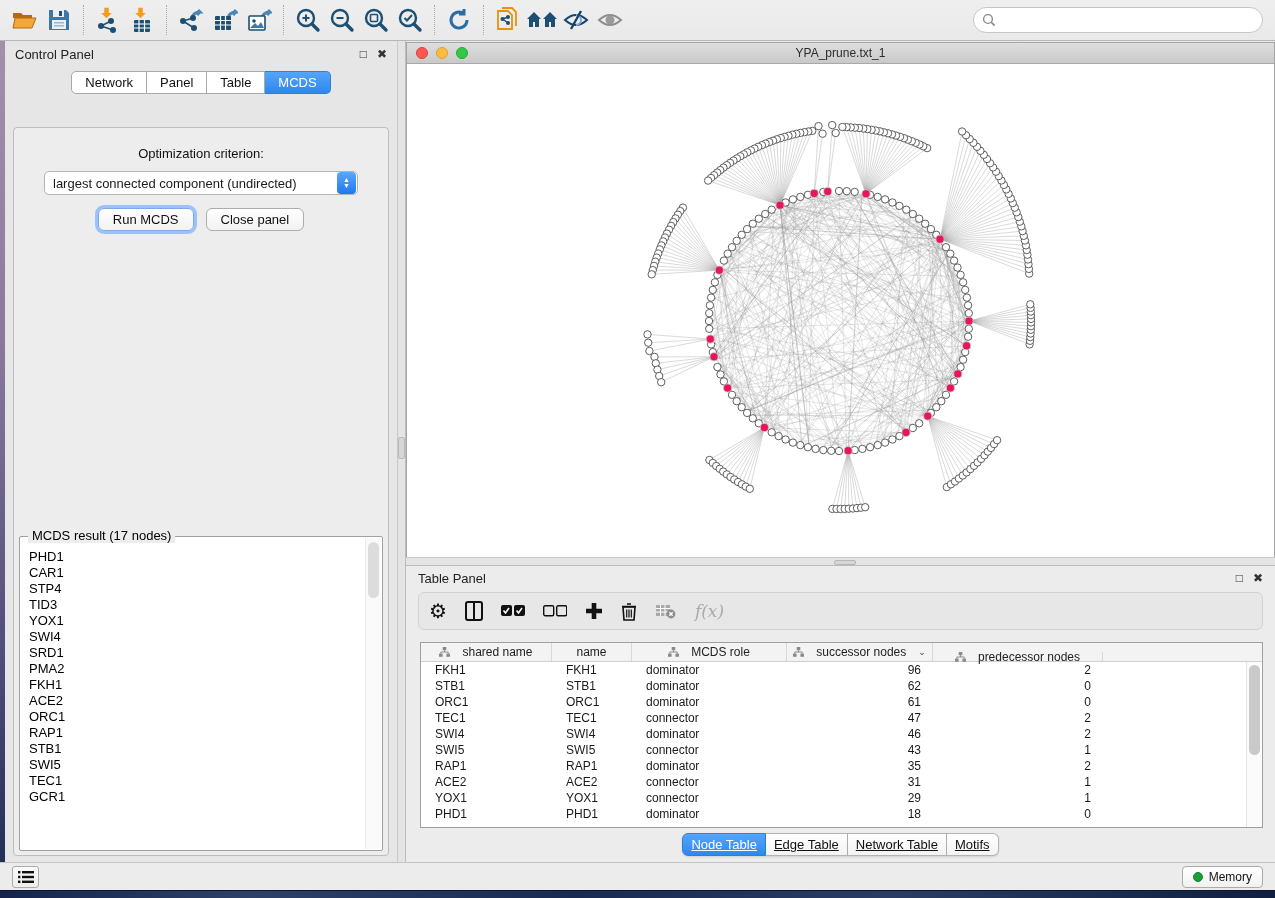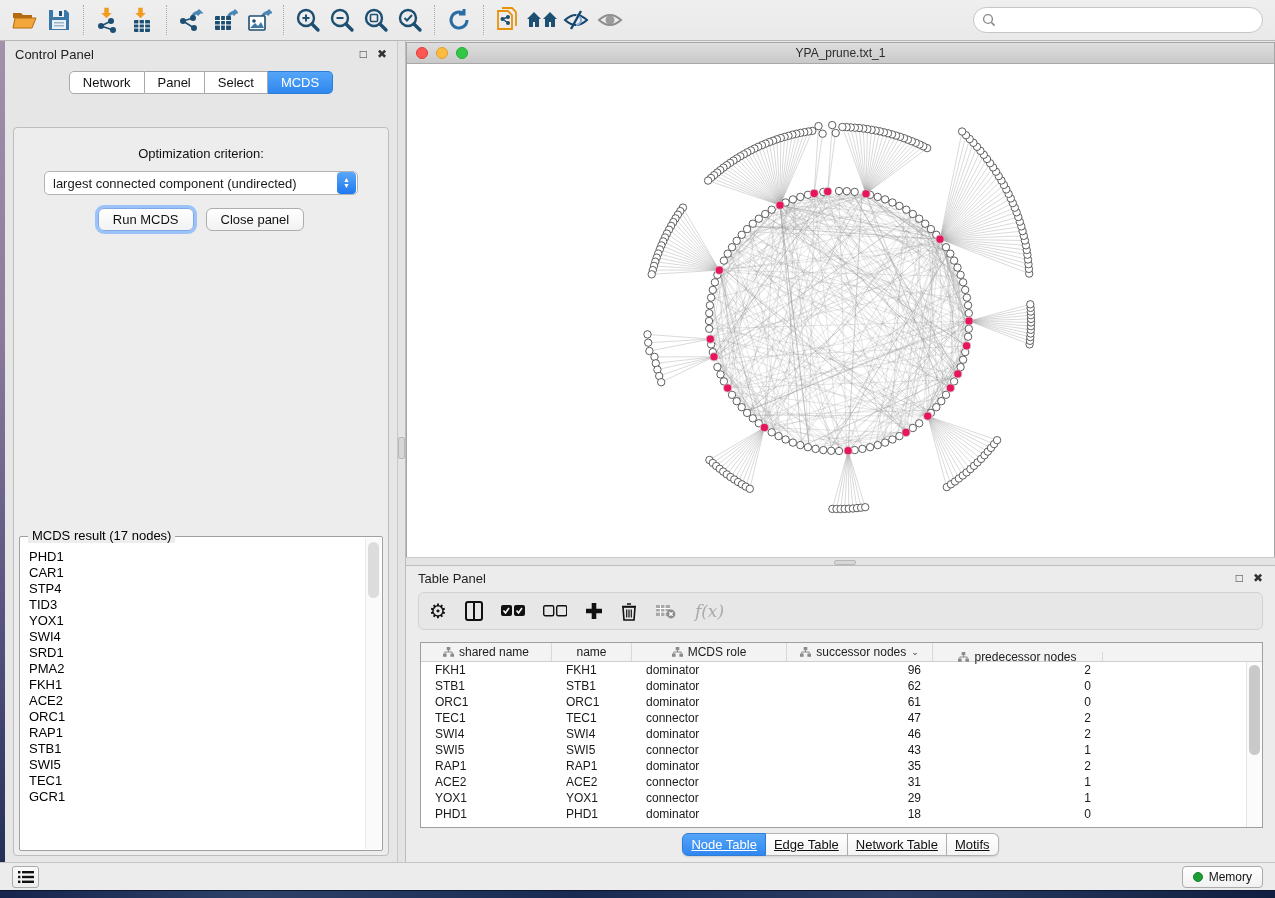--- a/index.html
+++ b/index.html
@@ -65,21 +65,21 @@
   
   .table-panel { position:absolute; left:406px; top:566px; width:869px; height:296px; background:#ececec; }
   .tp-header { height:24px; display:flex; align-items:center; padding:0 12px; font-size:13px; color:#222; }
   .tp-toolbar { margin:2px 12px 0 12px; height:38px; background:#e7e7e7; border:1px solid #d2d2d2; border-radius:6px; display:flex; align-items:center; padding:0 10px; gap:18px; }
   .tp-icon { display:flex; align-items:center; justify-content:center; height:26px; }
   .gear-glyph { font-size:20px; color:#111; }
   .fx { font-family:"DejaVu Serif", serif; font-style:italic; font-size:17px; color:#a9a9a9; }
 
   .node-table { position:absolute; left:14px; right:12px; top:76px; bottom:34px; background:#fff; border:1px solid #9f9f9f; }
   .nt-header { display:flex; height:19px; background:#f3f3f3; border-bottom:1px solid #cfcfcf; }
-  .nt-hcell { display:flex; align-items:center; justify-content:center; gap:5px; font-size:12px; color:#222; border-right:1px solid #d8d8d8; }
+  .nt-hcell { display:flex; align-items:center; justify-content:center; gap:12px; font-size:12px; color:#222; border-right:1px solid #d8d8d8; }
   .nt-hcell:last-child { border-right:none; }
   .sort-chevron { font-size:9px; color:#444; }
   .nt-body { position:absolute; left:0; right:16px; top:19px; bottom:0; overflow:hidden; }
   .nt-row { display:flex; height:16px; }
   .nt-cell { font-size:12px; line-height:16px; white-space:nowrap; overflow:hidden; }
   .nt-cell.num { text-align:right; }
   .nt-scroll { position:absolute; top:19px; right:0; width:16px; bottom:0; background:#fbfbfb; border-left:1px solid #e4e4e4; }
   .nt-thumb { position:absolute; left:2px; top:3px; width:11px; height:90px; border-radius:6px; background:#c9c9c9; }
 
   .tp-tabs { position:absolute; left:0; right:0; bottom:6px; display:flex; justify-content:center; }
@@ -248,21 +248,21 @@
   <div class="cp-header">
     <span>Control Panel</span>
     <span class="panel-winbtns">
       <span>□</span>
       <span>✖</span>
     </span>
   </div>
   <div class="seg-tabs">
     <div class="seg">Network</div>
     <div class="seg">Panel</div>
-    <div class="seg">Select</div>
+    <div class="seg">Table</div>
     <div class="seg active">MCDS</div>
   </div>
   <div class="cp-inner">
     <div class="opt-label">Optimization criterion:</div>
     <div class="dropdown">
       <span class="dd-text">largest connected component (undirected)</span>
       <span class="dd-stepper">
           <span>▲</span>
           <span>▼</span>
         </span>

